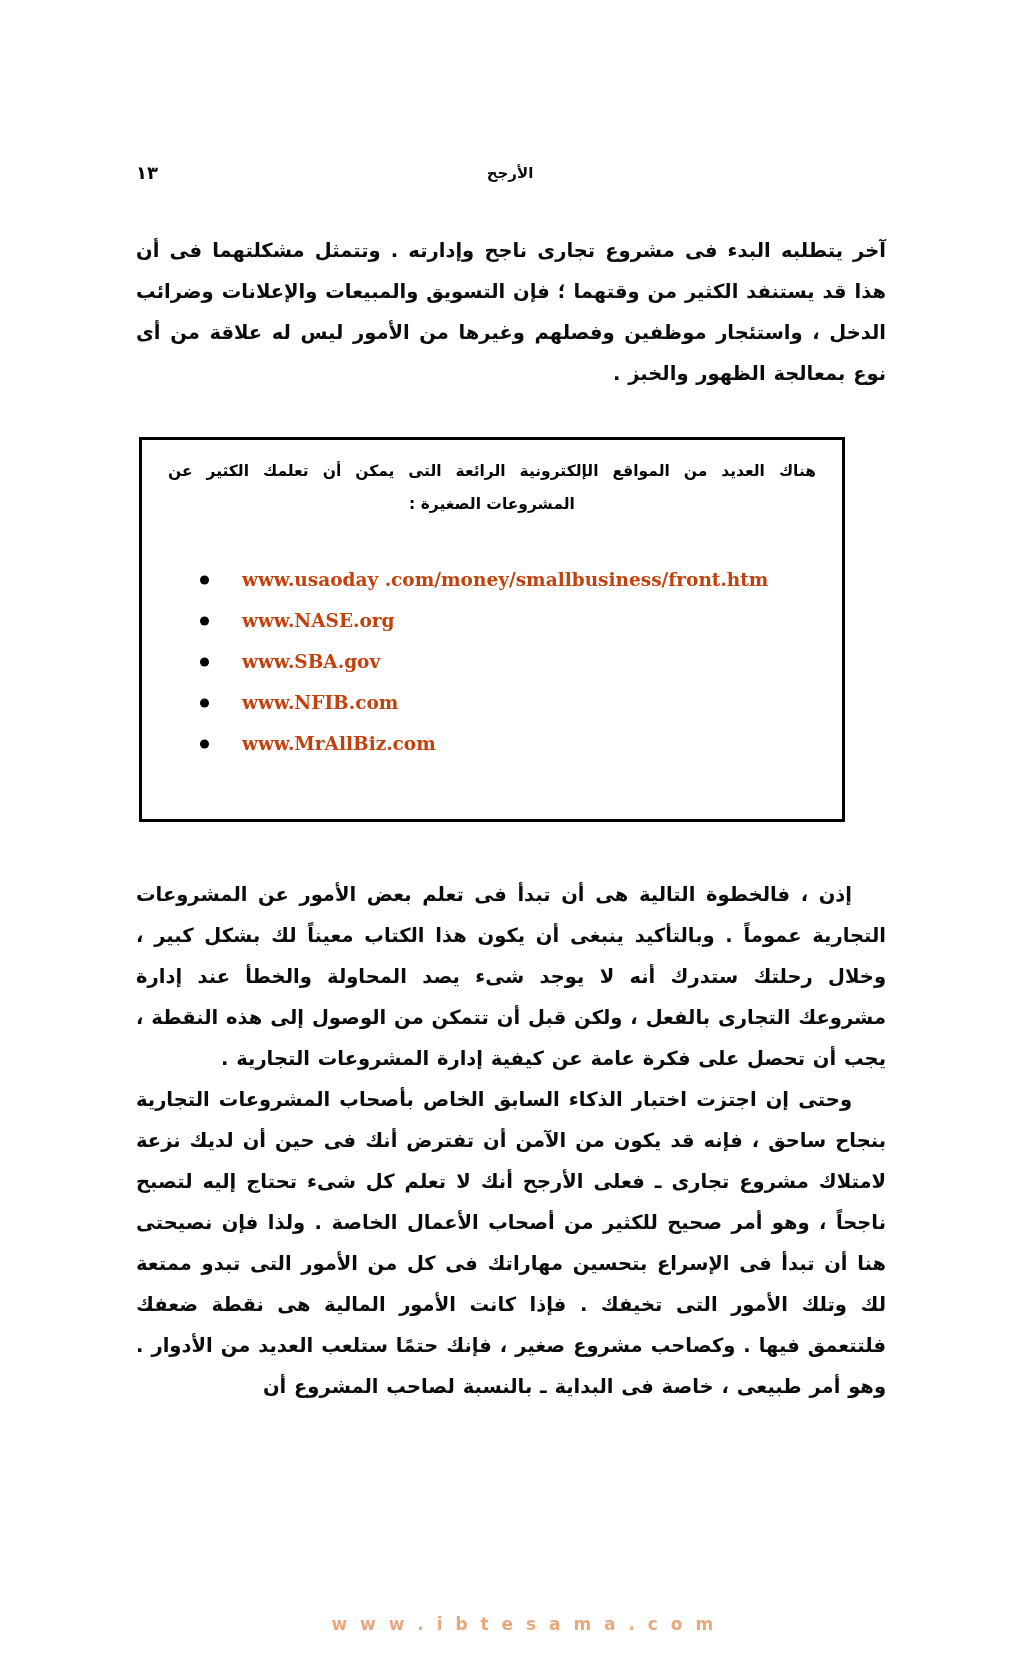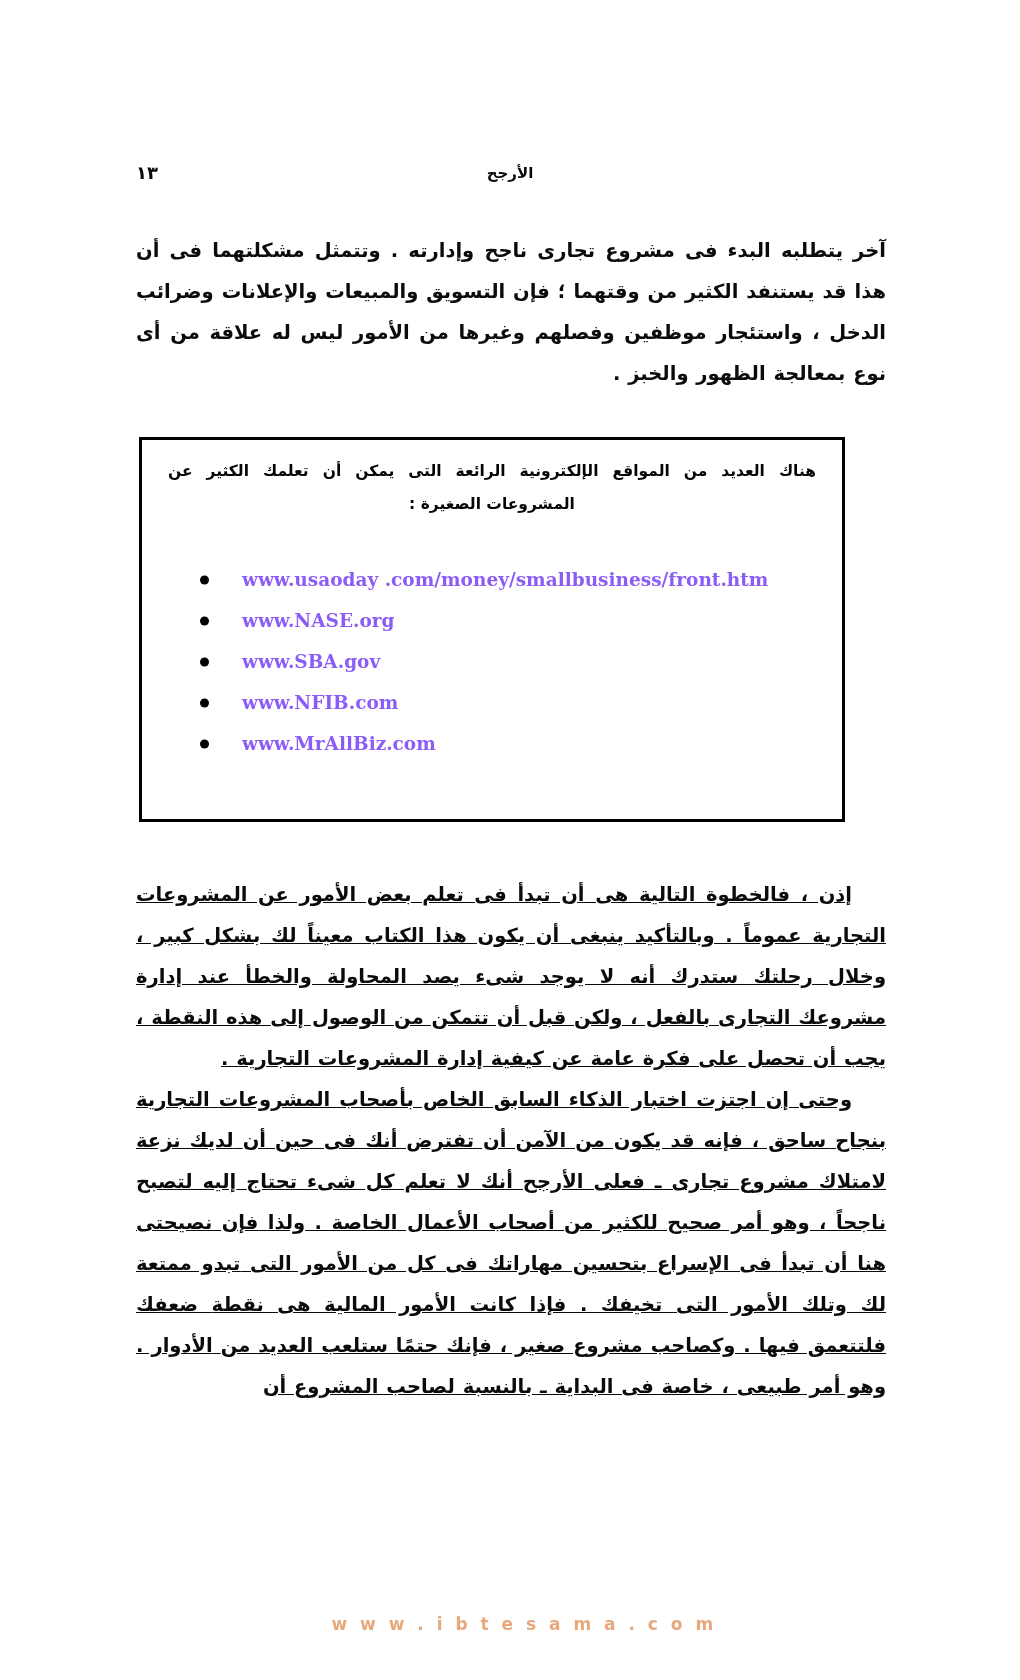--- a/index.html
+++ b/index.html
@@ -70,21 +70,20 @@
     color: #0b0b0b;
     word-spacing: 1px;
   }
 
   p.para.flow {
     text-align-last: right;
   }
 
   p.para.indent {
     text-indent: 34px;
-    text-decoration: underline;
   }
 
   
   .callout {
     position: absolute;
     left: 139px;
     top: 425px;
     width: 706px;
     height: 385px;
     border: 3px solid #000000;
@@ -125,21 +124,21 @@
     padding: 0 0 0 32px;
     text-align: left;
   }
 
   ul.url-list li {
     position: relative;
     font-family: "DejaVu Serif", "Liberation Serif", serif;
     font-weight: 700;
     font-size: 18.5px;
     line-height: 41px;
-    color: #8b5cf6;
+    color: #c2410c;
     padding-left: 42px;
     white-space: nowrap;
   }
 
   ul.url-list li .bullet {
     position: absolute;
     left: 0;
     top: 50%;
     transform: translateY(-50%);
     width: 9px;

